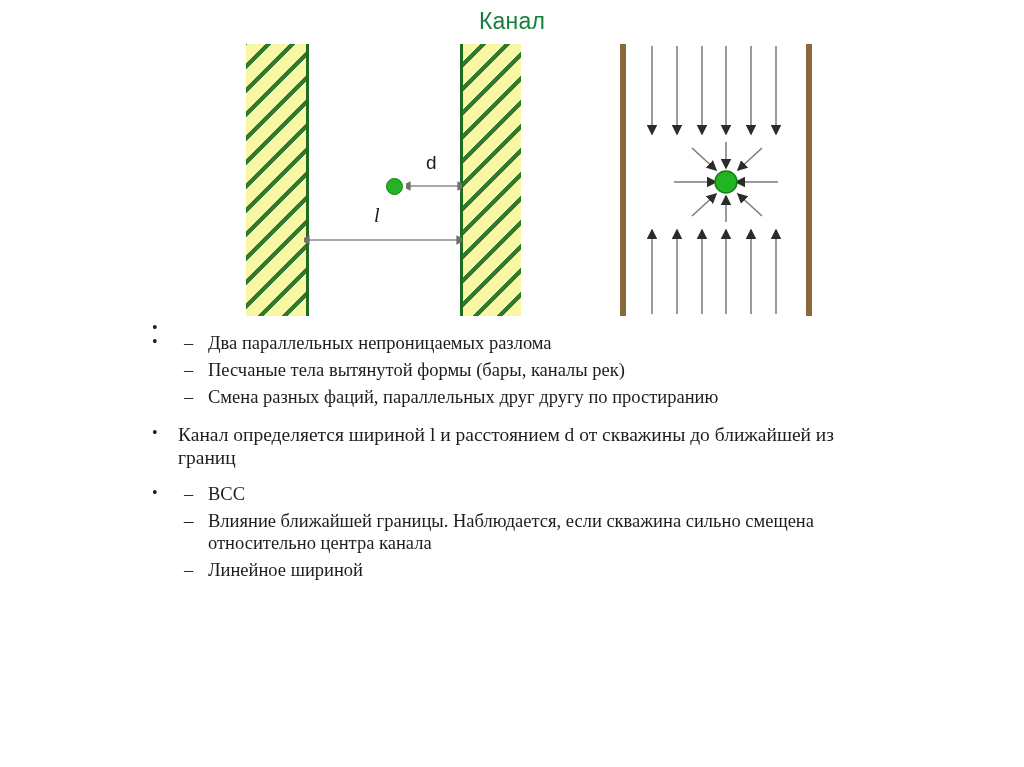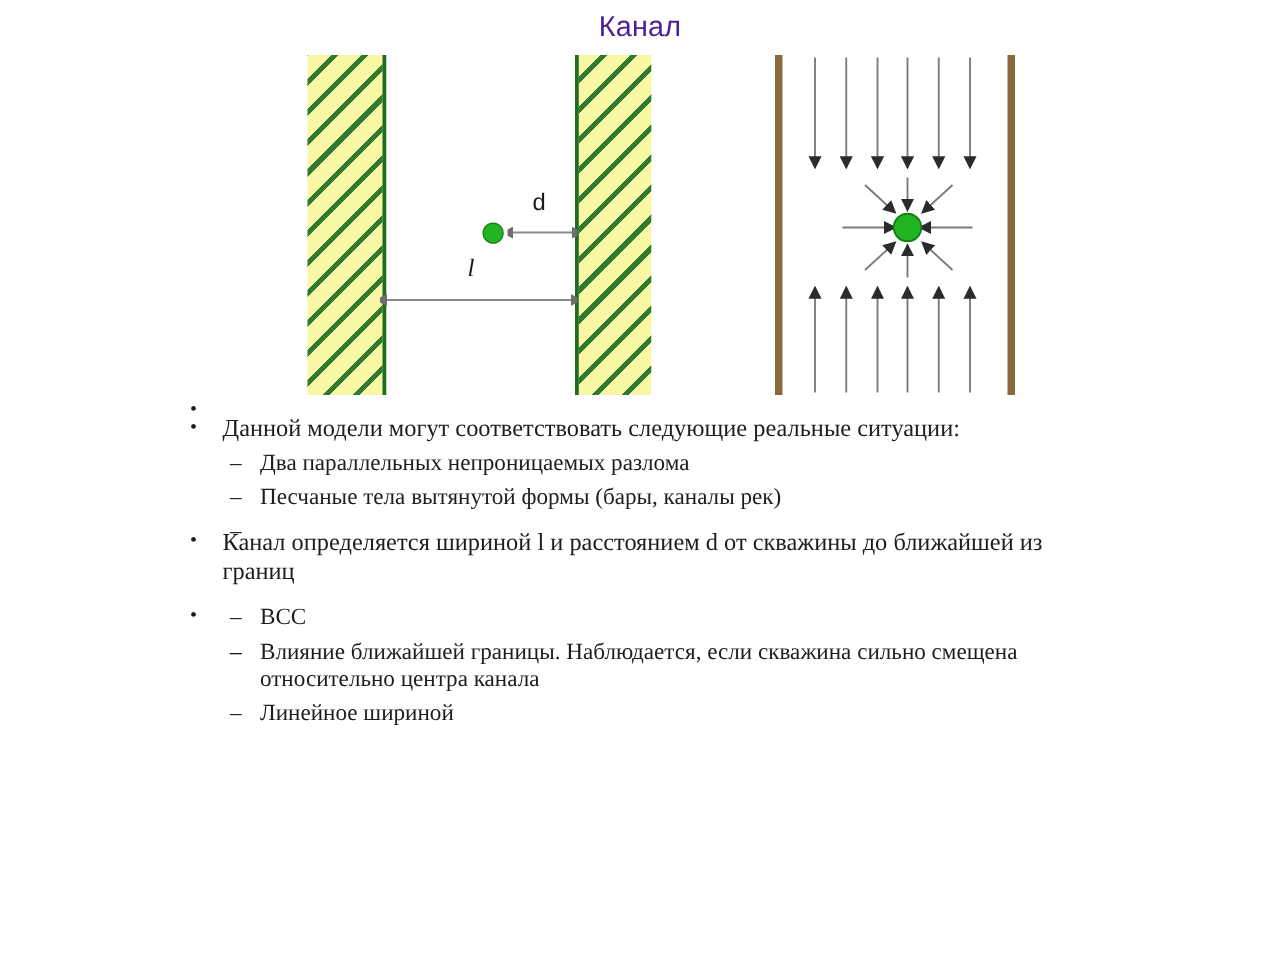--- a/index.html
+++ b/index.html
@@ -19,21 +19,21 @@
   
   #slide-title {
     position: absolute;
     left: 0;
     top: 8px;
     width: 1024px;
     text-align: center;
     font-family: "Liberation Sans", sans-serif;
     font-size: 23px;
     font-weight: 400;
-    color: #4c1d95;
+    color: #15803d;
     letter-spacing: 0.2px;
   }
 
   
   #figure-area {
     position: absolute;
     left: 0;
     top: 40px;
     width: 1024px;
     height: 280px;
@@ -243,24 +243,24 @@
         <line x1="80" y1="172" x2="104" y2="150"></line>
         <line x1="150" y1="172" x2="126" y2="150"></line>
       </g>
       <circle cx="114" cy="138" r="11" fill="#22b422" stroke="#118011" stroke-width="1.5"></circle>
     </svg>
   </div>
 </div>
 
 <div id="content-list">
     <div class="bullet-item"><span class="bullet-marker">•</span></div>
-    <div class="bullet-item"><span class="bullet-marker">•</span><span>Данной модели могут соответствовать следующие реальные ситуации:</span><div class="sub-list">
+    <div class="bullet-item"><span class="bullet-marker">•</span><div class="sub-list">
         <div class="sub-item"><span class="dash-marker">–</span><span>Два параллельных непроницаемых разлома</span></div>
         <div class="sub-item"><span class="dash-marker">–</span><span>Песчаные тела вытянутой формы (бары, каналы рек)</span></div>
-        <div class="sub-item"><span class="dash-marker">–</span></div>
+        <div class="sub-item"><span class="dash-marker">–</span><span>Смена разных фаций, параллельных друг другу по простиранию</span></div>
       </div></div>
     <div class="bullet-item"><span class="bullet-marker">•</span><span>Канал определяется шириной l и расстоянием d от скважины до ближайшей из границ</span></div>
     <div class="bullet-item"><span class="bullet-marker">•</span><div class="sub-list">
         <div class="sub-item"><span class="dash-marker">–</span><span>BCC</span></div>
         <div class="sub-item"><span class="dash-marker">–</span></div>
         <div class="sub-item"><span class="dash-marker">–</span><span>Влияние ближайшей границы. Наблюдается, если скважина сильно смещена относительно центра канала</span></div>
         <div class="sub-item"><span class="dash-marker">–</span><span>Линейное шириной</span></div>
       </div></div>
   </div>
 

